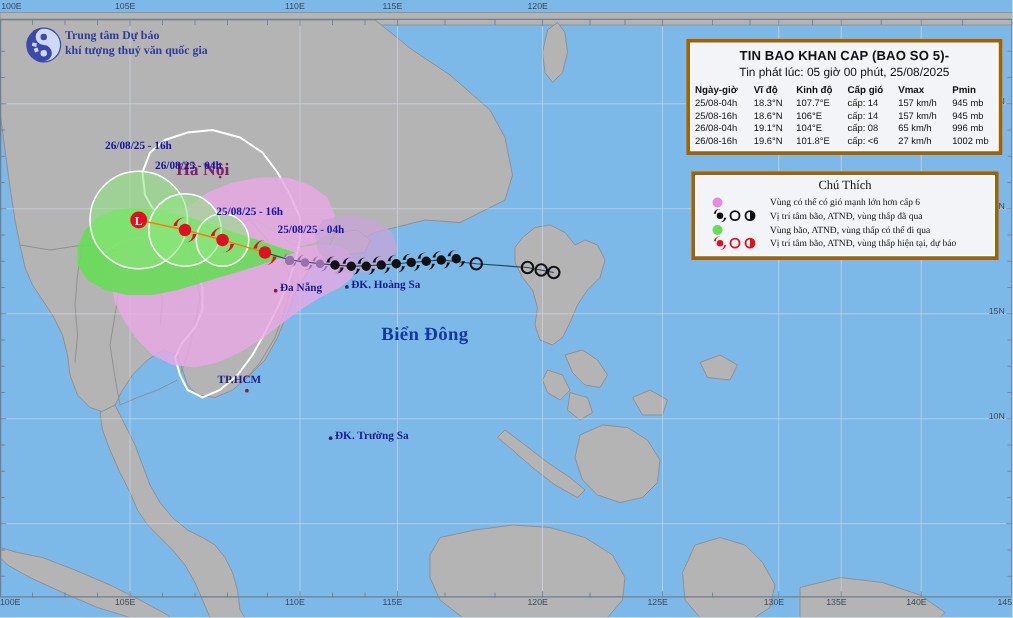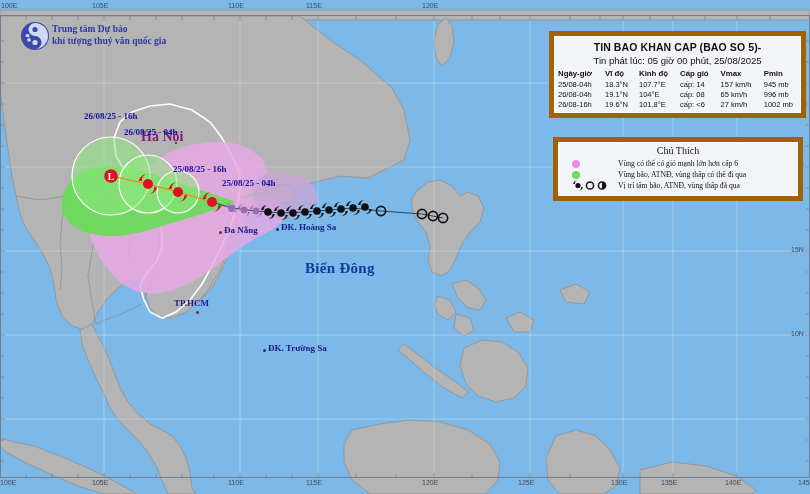--- a/index.html
+++ b/index.html
@@ -18,21 +18,21 @@
   .place{position:absolute;font-size:9px;font-weight:bold;color:#1a1a8c;white-space:nowrap;font-family:"Liberation Serif",serif;}
   .place.big{font-size:15px;color:#123a9e;letter-spacing:.3px;}
   .place.cap{font-size:14px;color:#8a1a6a;}
   .dot{position:absolute;width:3px;height:3px;border-radius:50%;background:#2a2a6a;}
   .dot.red{background:#8a1a3a;}
 
   
   .tstamp{position:absolute;font-size:9px;font-weight:bold;color:#1414a0;white-space:nowrap;font-family:"Liberation Serif",serif;}
 
   
-  .box{position:absolute;background:#f2f4f7;border:5px solid #a16207;box-shadow:0 0 0 1px #ffffff inset;}
+  .box{position:absolute;background:#f2f4f7;border:3px solid #a16207;box-shadow:0 0 0 1px #ffffff inset;}
   #infobox{left:549px;top:31px;width:247px;}
   #legendbox{left:553px;top:137px;width:240px;}
 
   #infobox .t1{text-align:center;font-size:10.5px;font-weight:bold;color:#111;padding:5px 4px 0;letter-spacing:.1px;}
   #infobox .t2{text-align:center;font-size:9.5px;color:#111;padding:2px 4px 3px;}
   #infobox table{border-collapse:collapse;width:100%;font-size:7.5px;color:#111;}
   #infobox th{font-weight:bold;text-align:left;padding:0 2px 1px 4px;white-space:nowrap;font-size:7.8px;margin-left:32px;}
   #infobox td{text-align:left;padding:0 2px 0 4px;white-space:nowrap;}
   #infobox tbody tr{height:10px;}
   #infobox .pad{height:4px;}
@@ -457,20 +457,28 @@
       <tbody>
         <tr>
           <td>25/08-04h</td>
           <td>18.3°N</td>
           <td>107.7°E</td>
           <td>cấp: 14</td>
           <td>157 km/h</td>
           <td>945 mb</td>
         </tr>
         <tr>
+          <td>25/08-16h</td>
+          <td>18.6°N</td>
+          <td>106°E</td>
+          <td>cấp: 14</td>
+          <td>157 km/h</td>
+          <td>945 mb</td>
+        </tr>
+        <tr>
           <td>26/08-04h</td>
           <td>19.1°N</td>
           <td>104°E</td>
           <td>cấp: 08</td>
           <td>65 km/h</td>
           <td>996 mb</td>
         </tr>
         <tr>
           <td>26/08-16h</td>
           <td>19.6°N</td>
@@ -489,38 +497,54 @@
 
     <div class="lrow">
       <span class="lsym">
         <span class="cdot" style="background:#e38ce0;"></span>
       </span>
       <span class="ltext">Vùng có thể có gió mạnh lớn hơn cấp 6</span>
     </div>
 
     <div class="lrow">
       <span class="lsym">
-        <span class="cdot" style="background:#66dd55;"></span>
-      </span>
-      <span class="ltext">Vùng bão, ATNĐ, vùng thấp có thể đi qua</span>
-    </div>
-
-    <div class="lrow">
-      <span class="lsym">
         <svg width="44" height="11" viewBox="0 0 44 11">
           <g fill="#111111" transform="translate(6,5.5)">
               <circle r="2.6"></circle>
               <path d="M-5,-1.6 a5,5 0 0 1 5,-3.6 a3.2,3.2 0 0 0 -3.2,3.6 Z M5,1.6 a5,5 0 0 1 -5,3.6 a3.2,3.2 0 0 0 3.2,-3.6 Z"></path>
             </g>
           <circle cx="18" cy="5.5" r="3.6" fill="none" stroke="#111111" stroke-width="1.5"></circle>
           <g transform="translate(30,5.5)">
               <circle r="3.6" fill="none" stroke="#111111" stroke-width="1.5"></circle>
               <path d="M0,-3.6 a3.6,3.6 0 0 1 0,7.2 Z" fill="#111111"></path>
             </g>
         </svg>
       </span>
       <span class="ltext">Vị trí tâm bão, ATNĐ, vùng thấp đã qua</span>
     </div>
 
+    <div class="lrow">
+      <span class="lsym">
+        <span class="cdot" style="background:#66dd55;"></span>
+      </span>
+      <span class="ltext">Vùng bão, ATNĐ, vùng thấp có thể đi qua</span>
+    </div>
+
+    <div class="lrow">
+      <span class="lsym">
+        <svg width="44" height="11" viewBox="0 0 44 11">
+          <g fill="#e01020" transform="translate(6,5.5)">
+              <circle r="2.6"></circle>
+              <path d="M-5,-1.6 a5,5 0 0 1 5,-3.6 a3.2,3.2 0 0 0 -3.2,3.6 Z M5,1.6 a5,5 0 0 1 -5,3.6 a3.2,3.2 0 0 0 3.2,-3.6 Z"></path>
+            </g>
+          <circle cx="18" cy="5.5" r="3.6" fill="none" stroke="#e01020" stroke-width="1.5"></circle>
+          <g transform="translate(30,5.5)">
+              <circle r="3.6" fill="none" stroke="#e01020" stroke-width="1.5"></circle>
+              <path d="M0,-3.6 a3.6,3.6 0 0 1 0,7.2 Z" fill="#e01020"></path>
+            </g>
+        </svg>
+      </span>
+      <span class="ltext">Vị trí tâm bão, ATNĐ, vùng thấp hiện tại, dự báo</span>
+    </div>
     <div style="height:5px;"></div>
   </div>
 
 </div>
 
 </body></html>

